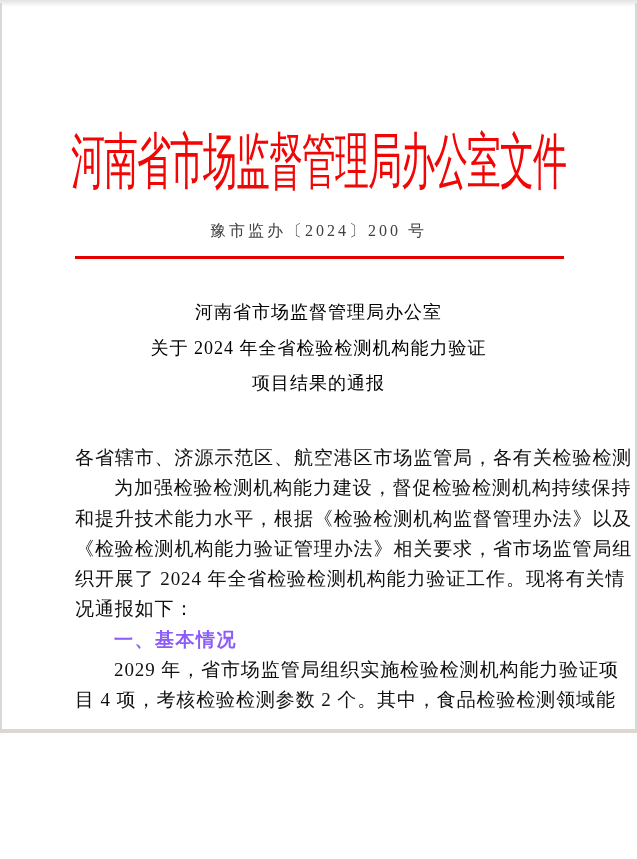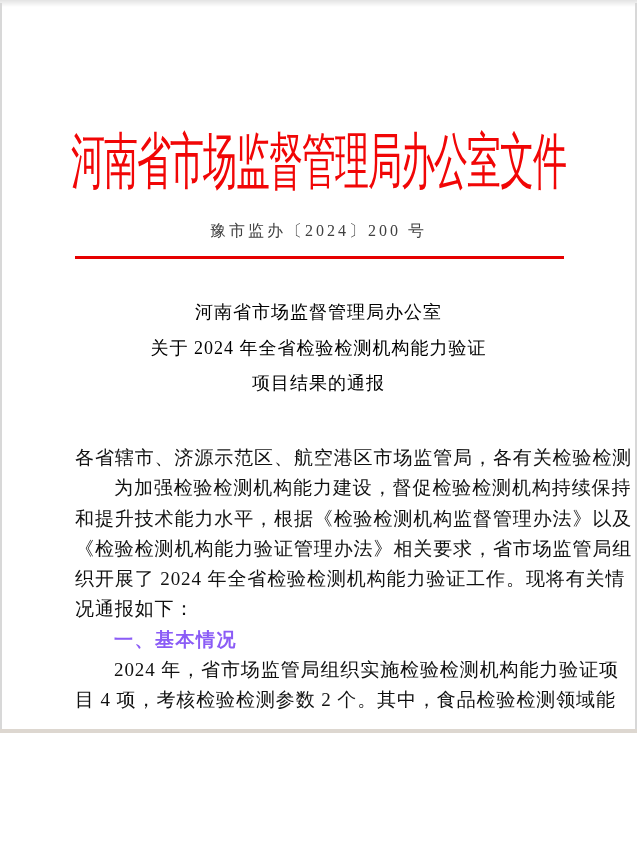--- a/index.html
+++ b/index.html
@@ -127,18 +127,18 @@
   </div>
 
   <div class="bodytext">
     <div class="line">各省辖市、济源示范区、航空港区市场监管局，各有关检验检测</div>
     <div class="line indent">为加强检验检测机构能力建设，督促检验检测机构持续保持</div>
     <div class="line">和提升技术能力水平，根据《检验检测机构监督管理办法》以及</div>
     <div class="line">《检验检测机构能力验证管理办法》相关要求，省市场监管局组</div>
     <div class="line">织开展了 2024 年全省检验检测机构能力验证工作。现将有关情</div>
     <div class="line">况通报如下：</div>
     <div class="line indent heading">一、基本情况</div>
-    <div class="line indent">2024 年，省市场监管局组织实施检验检测机构能力验证项</div>
+    <div class="line indent">2029 年，省市场监管局组织实施检验检测机构能力验证项</div>
     <div class="line">目 4 项，考核检验检测参数 2 个。其中，食品检验检测领域能</div>
   </div>
 
   <div class="pagenum">— 1 —</div>
 </div>
 
 </body></html>

